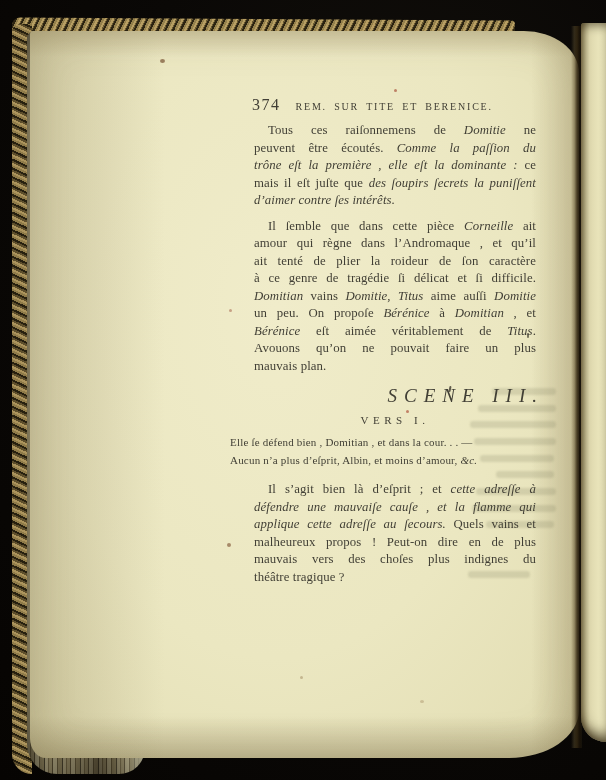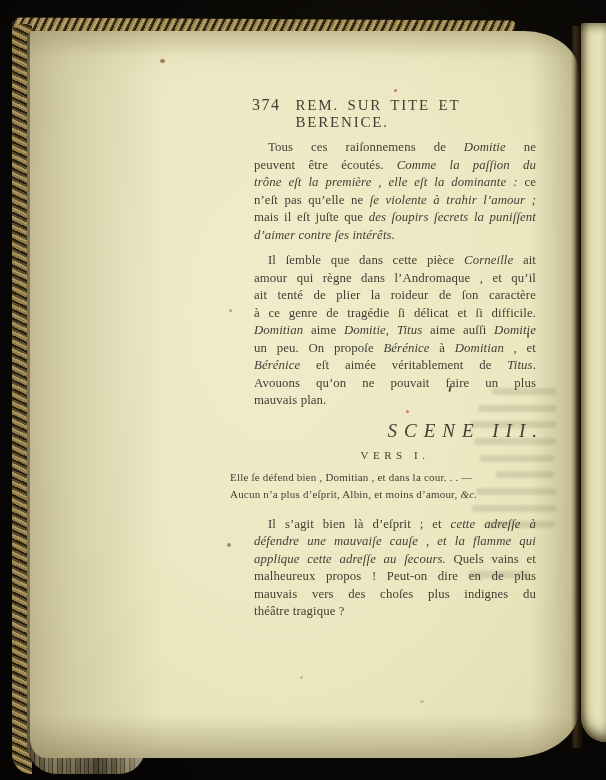--- a/index.html
+++ b/index.html
@@ -50,21 +50,21 @@
   .right-page {
     position:absolute; left:581px; top:23px; width:25px; height:719px;
     border-radius:4px 0 0 34px;
     background: linear-gradient(90deg,#b3aa7e 0%,#ded8ae 35%,#e9e4ba 70%,#e3deb4 100%);
     box-shadow: inset 6px 0 7px -4px rgba(60,45,20,.6), inset 0 -14px 14px -8px rgba(40,30,10,.75), inset 0 10px 8px -6px rgba(40,30,10,.45);
   }
   
   .text { position:absolute; left:246px; top:96px; width:298px; color:#413f35; }
   .pageheader { display:flex; align-items:baseline; margin:0 0 6px 6px; }
   .pagenum { font-size:16px; letter-spacing:1.5px; }
-  .running { margin-left:15px; font-size:15px; letter-spacing:1.8px; word-spacing:3px; }
+  .running { margin-left:15px; font-size:10px; letter-spacing:1.8px; word-spacing:3px; }
   .para { margin:8px; }
   .para + .para { margin-top:1px; }
   .line { font-size:12.8px; line-height:17.5px; text-align:justify; text-align-last:justify; letter-spacing:.1px; }
   .line.last { text-align-last:left; }
   .line.first { text-indent:14px; }
   .it, .scene { font-style:italic; }
   .scene { margin-top:3px; text-align:right; font-size:19px; letter-spacing:7px; line-height:25px; }
   .vers { margin-top:6px; text-align:center; font-size:11px; letter-spacing:4.5px; line-height:13px; }
   .verse { margin:7px 0 0 -16px; width:324px; }
   .verse .vline { font-size:11px; line-height:17.5px; letter-spacing:.2px; }
@@ -109,30 +109,29 @@
   <div class="text">
     <div class="pageheader">
       <span class="pagenum">374</span>
       <span class="running">REM. SUR TITE ET BERENICE.</span>
     </div>
     <div>
         <div class="para">
           <div class="line first"><span>Tous ces raiſonnemens de </span><span class="it">Domitie</span><span> ne</span></div>
           <div class="line"><span>peuvent être écoutés. </span><span class="it">Comme la paſſion du</span></div>
           <div class="line"><span class="it">trône eſt la première , elle eſt la dominante :</span><span> ce</span></div>
-          <div class="line"><span>n’eſt pas qu’elle ne </span><span class="it">ſe violente à trahir l’amour ;</span></div>
           <div class="line"><span>mais il eſt juſte que </span><span class="it">des ſoupirs ſecrets la puniſſent</span></div>
           <div class="line last"><span class="it">d’aimer contre ſes intérêts.</span></div>
         </div>
         <div class="para">
           <div class="line first"><span>Il ſemble que dans cette pièce </span><span class="it">Corneille</span><span> ait</span></div>
           <div class="line"><span>amour qui règne dans l’Andromaque , et qu’il</span></div>
           <div class="line"><span>ait tenté de plier la roideur de ſon caractère</span></div>
           <div class="line"><span>à ce genre de tragédie ſi délicat et ſi difficile.</span></div>
-          <div class="line"><span class="it">Domitian</span><span> aime </span><span class="it">Domitie</span><span>, </span><span class="it">Titus</span><span> aime auſſi </span><span class="it">Domitie</span></div>
+          <div class="line"><span class="it">Domitian</span><span> vains </span><span class="it">Domitie</span><span>, </span><span class="it">Titus</span><span> aime auſſi </span><span class="it">Domitie</span></div>
           <div class="line"><span>un peu. On propoſe </span><span class="it">Bérénice</span><span> à </span><span class="it">Domitian</span><span> , et</span></div>
           <div class="line"><span class="it">Bérénice</span><span> eſt aimée véritablement de </span><span class="it">Titus</span><span>.</span></div>
           <div class="line"><span>Avouons qu’on ne pouvait faire un plus</span></div>
           <div class="line last"><span>mauvais plan.</span></div>
         </div>
         <div class="scene">SCENE III.</div>
         <div class="vers">VERS I.</div>
         <div class="verse">
           <div class="vline"><span>Elle ſe défend bien , Domitian , et dans la cour. . . —</span></div>
           <div class="vline"><span>Aucun n’a plus d’eſprit, Albin, et moins d’amour, </span><span class="it">&amp;c.</span></div>

